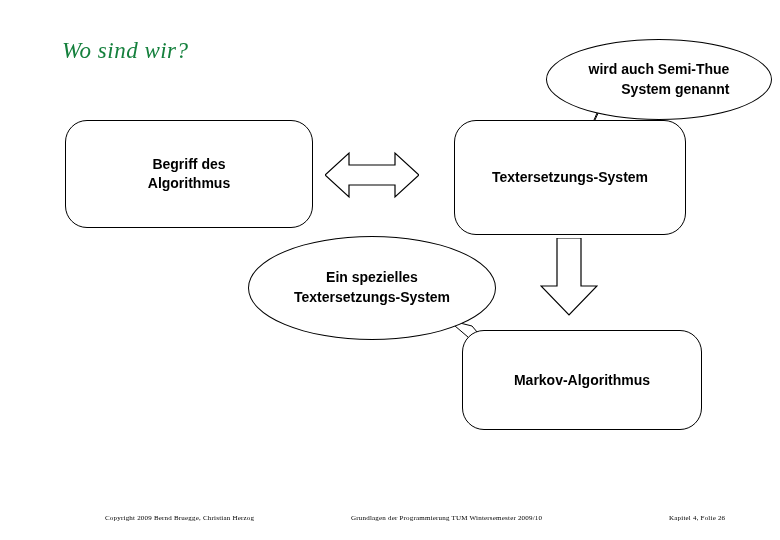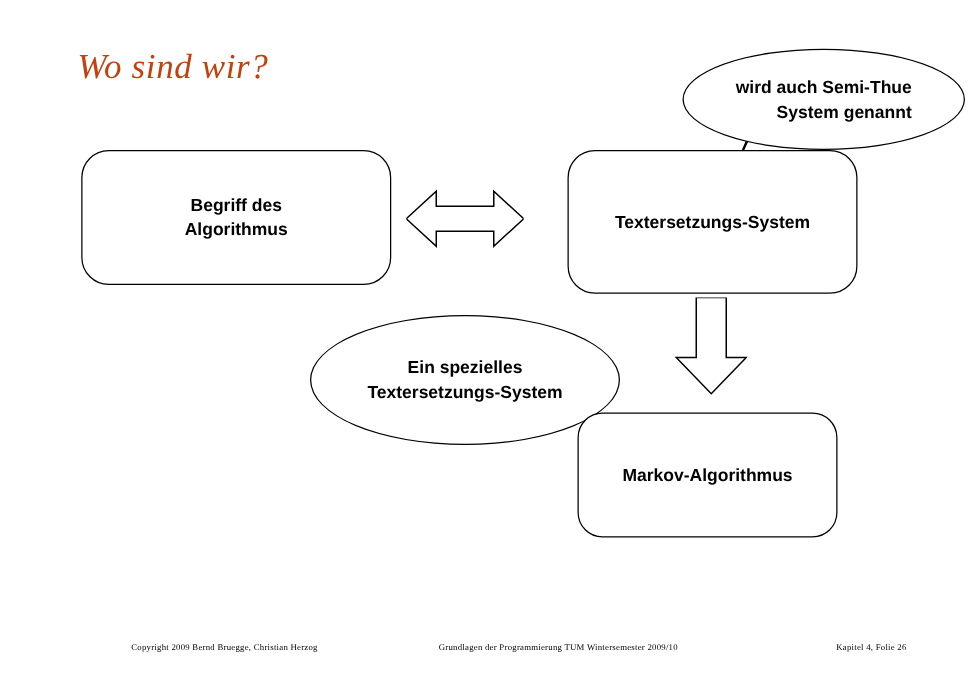--- a/index.html
+++ b/index.html
@@ -16,22 +16,22 @@
     font-family: "Liberation Sans", sans-serif;
   }
 
   
   .slide-title {
     position: absolute;
     left: 62px;
     top: 38px;
     font-family: "Liberation Serif", serif;
     font-style: italic;
-    font-size: 28px;
-    color: #c2410c;
+    font-size: 23px;
+    color: #15803d;
     letter-spacing: 0.5px;
     white-space: nowrap;
   }
 
   
   .rbox {
     position: absolute;
     box-sizing: border-box;
     border: 1px solid #000000;
     border-radius: 22px;
@@ -40,21 +40,21 @@
     align-items: center;
     justify-content: center;
     text-align: center;
     font-size: 14px;
     font-weight: bold;
     color: #000000;
     line-height: 1.35;
   }
   #box-begriff  { left: 65px;  top: 120px; width: 248px; height: 108px; }
   #box-tes      { left: 454px; top: 120px; width: 232px; height: 115px; }
-  #box-markov   { left: 462px; top: 330px; width: 208px; height: 100px; border-radius: 20px; }
+  #box-markov   { left: 462px; top: 330px; width: 240px; height: 100px; }
 
   
   .ellipse {
     position: absolute;
     box-sizing: border-box;
     border: 1px solid #000000;
     background: #ffffff;
     border-radius: 50%;
     display: flex;
     align-items: center;
@@ -67,21 +67,21 @@
   }
   #callout-semithue {
     left: 546px;
     top: 39px;
     width: 226px;
     height: 81px;
     text-align: right;
   }
   #ellipse-spezielles {
     left: 248px;
-    top: 252px;
+    top: 236px;
     width: 248px;
     height: 104px;
   }
 
   
   #callout-tail {
     position: absolute;
     left: 548px;
     top: 96px;
     width: 60px;

